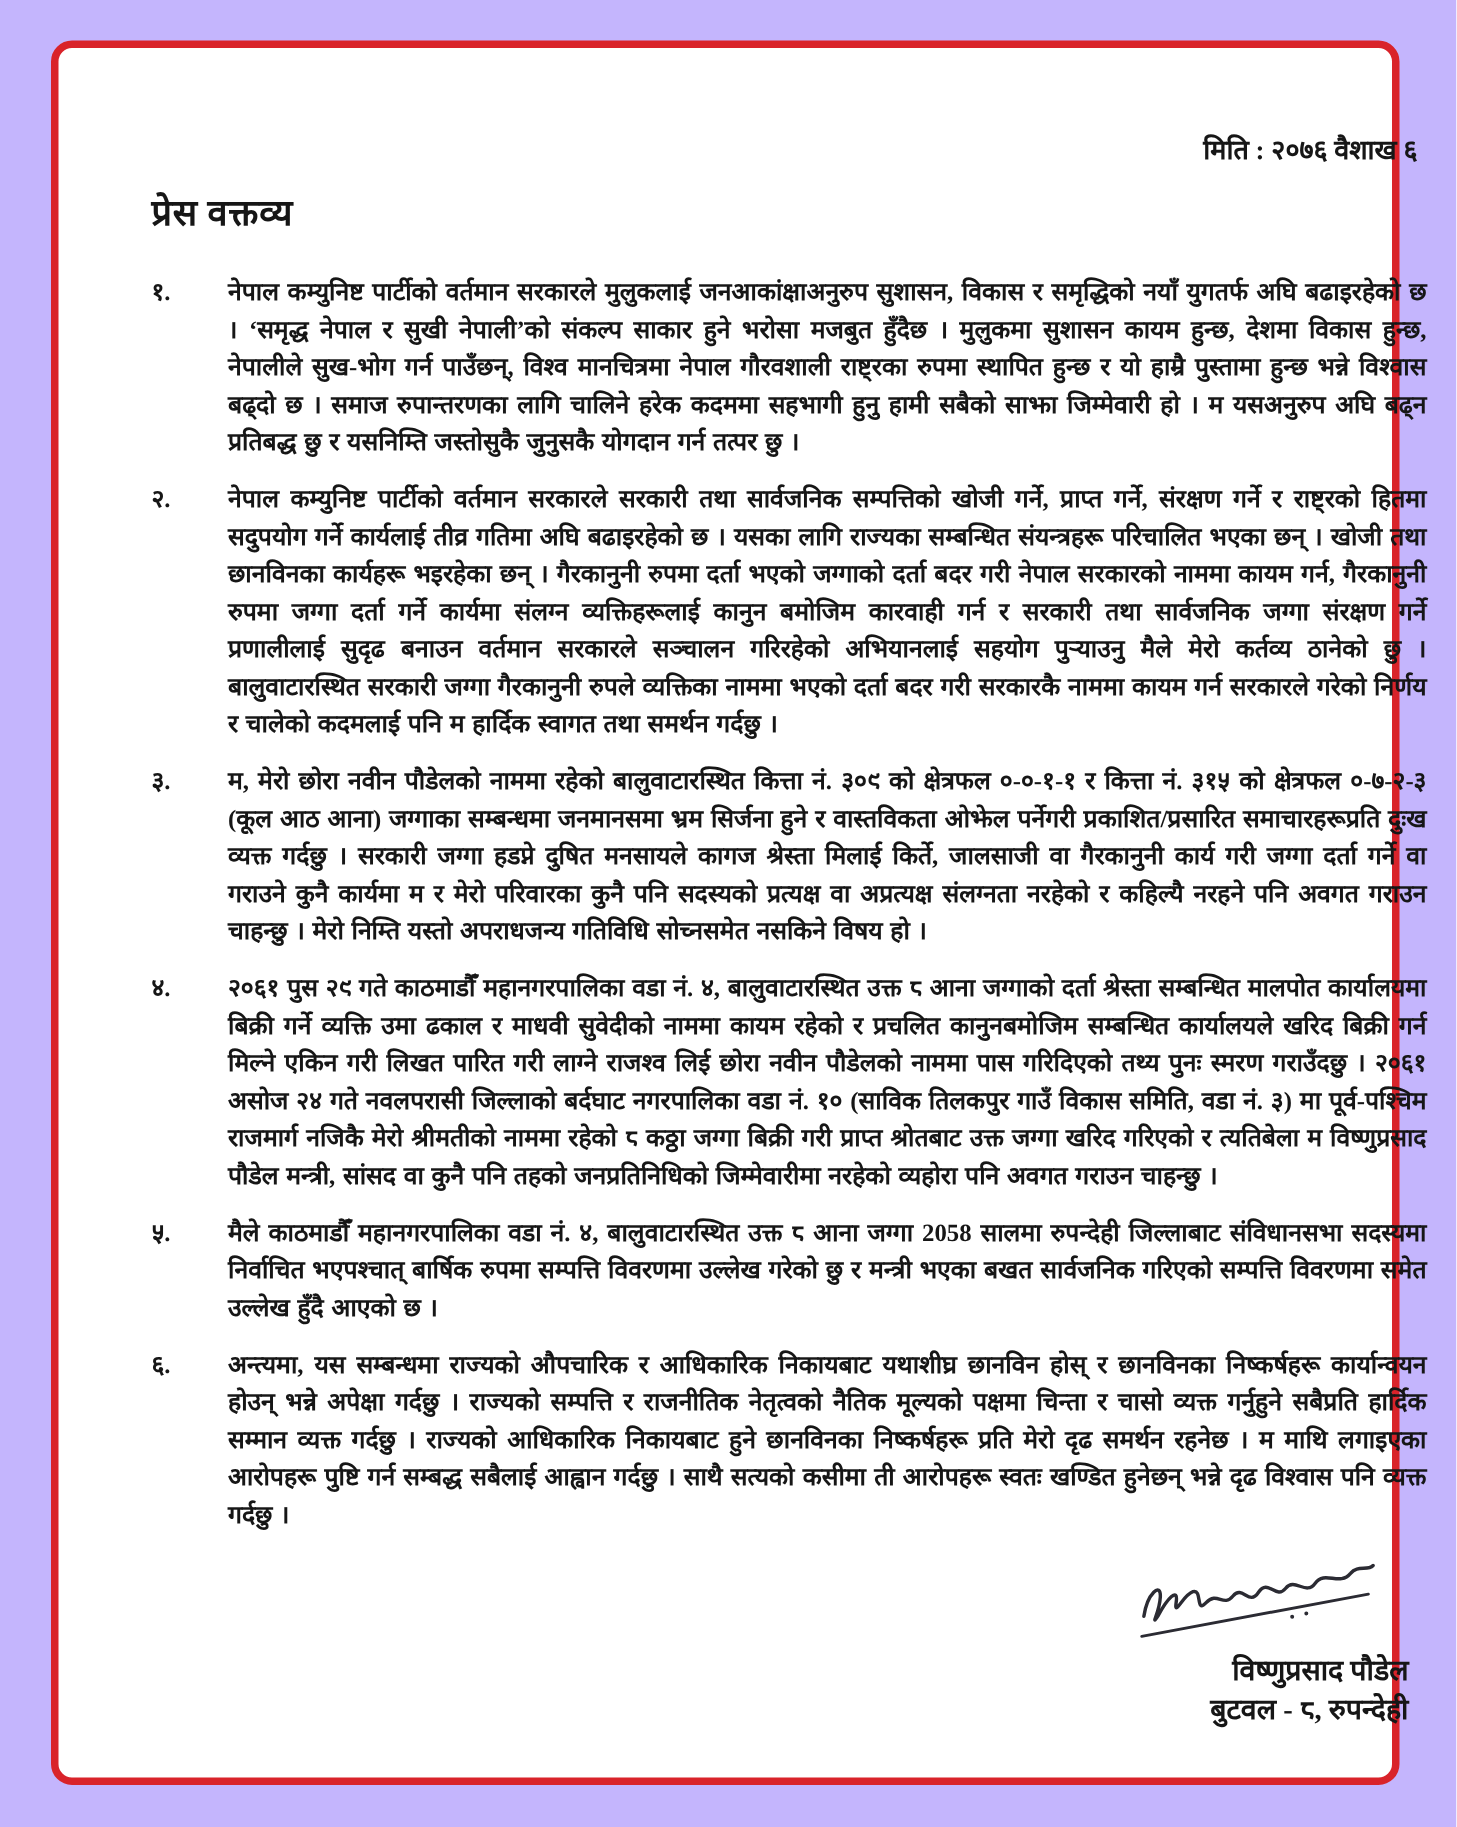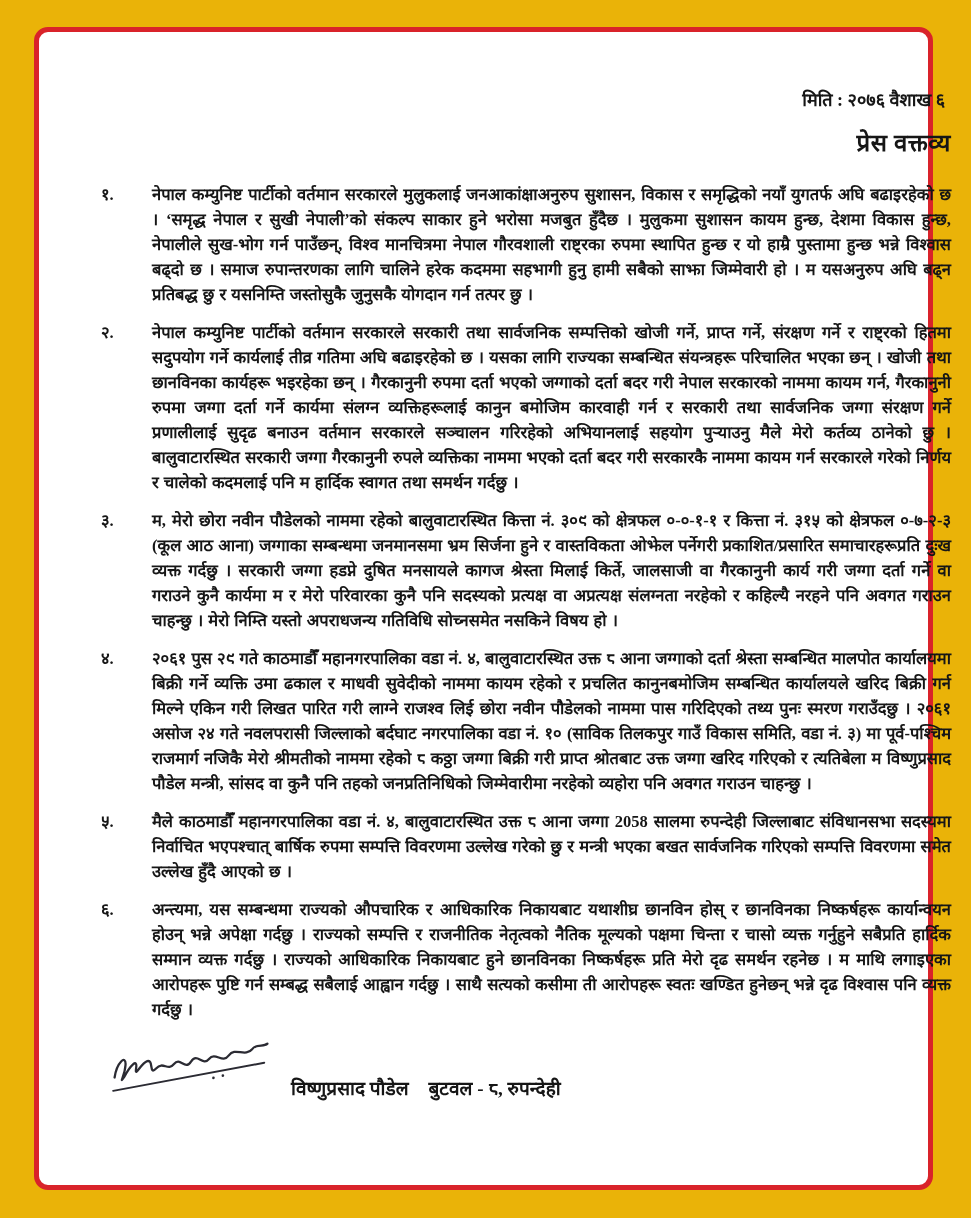--- a/index.html
+++ b/index.html
@@ -5,47 +5,47 @@
   :root{
     --red:#d9232a;
     --ink:#161616;
   }
   html,body{margin:0;padding:0;background:#ffffff;}
   body{
     width:971px;height:1218px;
     font-family:"Liberation Serif","DejaVu Sans",serif;
     color:var(--ink);
   }
-  .page{position:relative;width:971px;height:1218px;background:#eab308;overflow:hidden;}
+  .page{position:relative;width:971px;height:1218px;background:#c4b5fd;overflow:hidden;}
   .frame{
     position:absolute;left:34px;top:27px;width:899px;height:1163px;
     border:5px solid var(--red);border-radius:14px;box-sizing:border-box;
     background:#ffffff;
   }
   .content{position:absolute;left:62px;top:56px;width:850px;}
   .date-line{
     text-align:right;font-weight:bold;font-size:18px;line-height:24px;
     padding-right:6px;
   }
   .doc-title{
-    text-align:right;font-weight:bold;font-size:24px;line-height:30px;
+    text-align:left;font-weight:bold;font-size:24px;line-height:30px;
     margin-top:16px;letter-spacing:.5px;
   }
   .paragraphs{margin-top:24px;display:flex;flex-direction:column;gap:13px;}
   .para{display:flex;align-items:flex-start;}
   .para-num{
     flex:none;width:27px;font-weight:bold;font-size:16.5px;line-height:25px;
   }
   .para-text{
     flex:1;text-align:justify;font-weight:bold;font-size:16.5px;line-height:25px;
     word-spacing:1px;
     margin-left:24px;
   }
   .signature-block{
-    margin-top:14px;display:flex;flex-direction:row;align-items:flex-end;
+    margin-top:14px;display:flex;flex-direction:column;align-items:flex-end;
     padding-right:12px;
   }
   .signature-scrawl{
     width:190px;height:64px;transform:rotate(-2deg);margin-bottom:2px;
   }
   .sig-name{font-weight:bold;font-size:19px;line-height:26px;text-align:right;}
   .sig-address{font-weight:bold;font-size:19px;line-height:26px;text-align:right;margin-left:20px;}
 </style>
 </head>
 <body>

